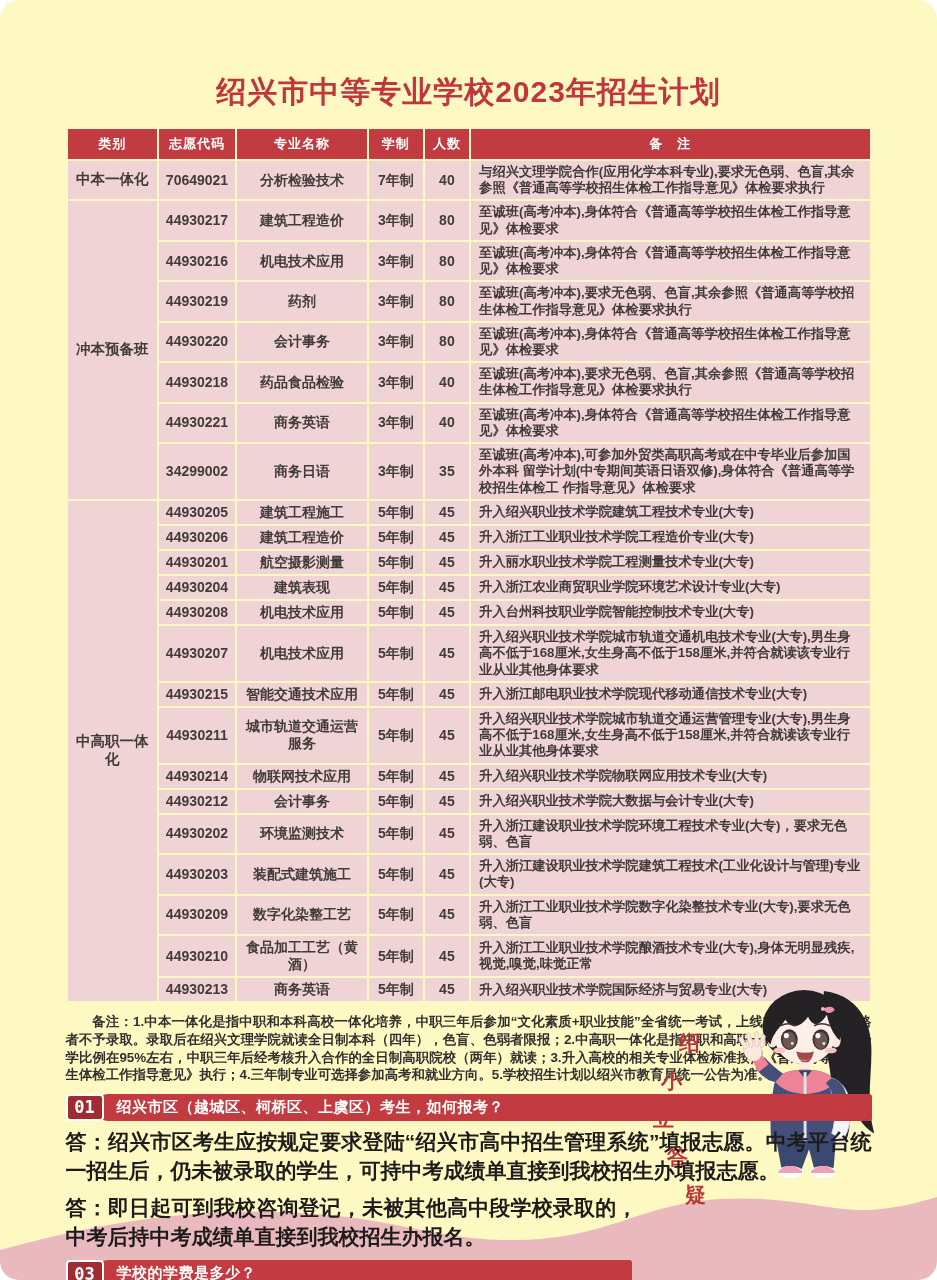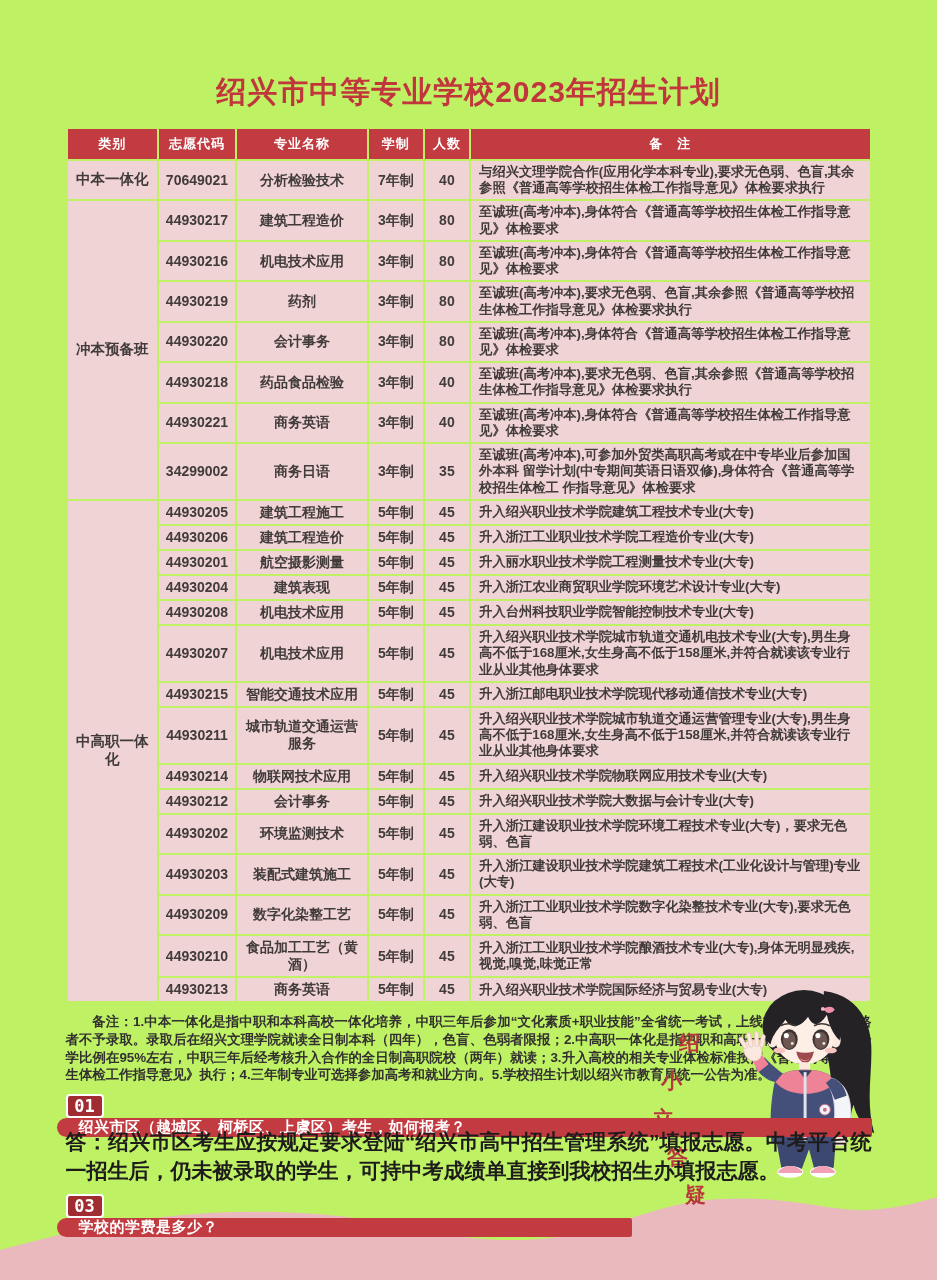--- a/index.html
+++ b/index.html
@@ -1,22 +1,23 @@
 <!DOCTYPE html>
 <html><head>
 <meta charset="utf-8">
 <style>
   html,body{margin:0;padding:0;background:#ffffff;}
   .page{
     position:relative;
     width:937px;height:1280px;
-    background:#bef264;
+    background:#fef9c3;
     overflow:hidden;
     font-family:"Liberation Sans","DejaVu Sans",sans-serif;
     color:#3d3838;
+    border-radius:19px;
   }
   
   .title{
     padding-top:72px;
     text-align:center;
     font-size:30px;
     font-weight:bold;
     letter-spacing:1px;
     color:#c0363c;
   }
@@ -70,21 +71,20 @@
     color:#333030;
     font-weight:bold;
   }
   
   .faq{ margin:10px auto 0 auto; width:806px; position:relative; z-index:2; }
   .q-bar{
     display:flex;
     align-items:stretch;
     height:27px;
     margin:0 0 7px 0;
-    flex-direction:column;
   }
   .q-bar.narrow{ width:566px; }
   .q-num{
     width:38px;
     background:#a02c31;
     border:2px solid #ffffff;
     border-radius:4px;
     box-sizing:border-box;
     color:#ffffff;
     font-family:"DejaVu Sans Mono","Liberation Mono",monospace;
@@ -342,20 +342,21 @@
   <div class="notes">备注：1.中本一体化是指中职和本科高校一体化培养，中职三年后参加“文化素质+职业技能”全省统一考试，上线方可录取，不合格者不予录取。录取后在绍兴文理学院就读全日制本科（四年），色盲、色弱者限报；2.中高职一体化是指中职和高职一体化培养，全省升学比例在95%左右，中职三年后经考核升入合作的全日制高职院校（两年）就读；3.升入高校的相关专业体检标准按照《普通高等学校招生体检工作指导意见》执行；4.三年制专业可选择参加高考和就业方向。5.学校招生计划以绍兴市教育局统一公告为准。</div>
 
   <div class="faq">
 
     <div class="q-bar">
       <div class="q-num">01</div>
       <div class="q-text">绍兴市区（越城区、柯桥区、上虞区）考生，如何报考？</div>
     </div>
     <div class="answer">答：绍兴市区考生应按规定要求登陆“绍兴市高中招生管理系统”填报志愿。中考平台统一招生后，仍未被录取的学生，可持中考成绩单直接到我校招生办填报志愿。</div>
 
+    <div class="answer narrow">答：即日起可到我校咨询登记，未被其他高中段学校录取的，中考后持中考成绩单直接到我校招生办报名。</div>
 
     <div class="q-bar narrow">
       <div class="q-num">03</div>
       <div class="q-text">学校的学费是多少？</div>
     </div>
 
   </div>
 
   <div class="mascot">
     <span class="v-char ch0">绍</span>

